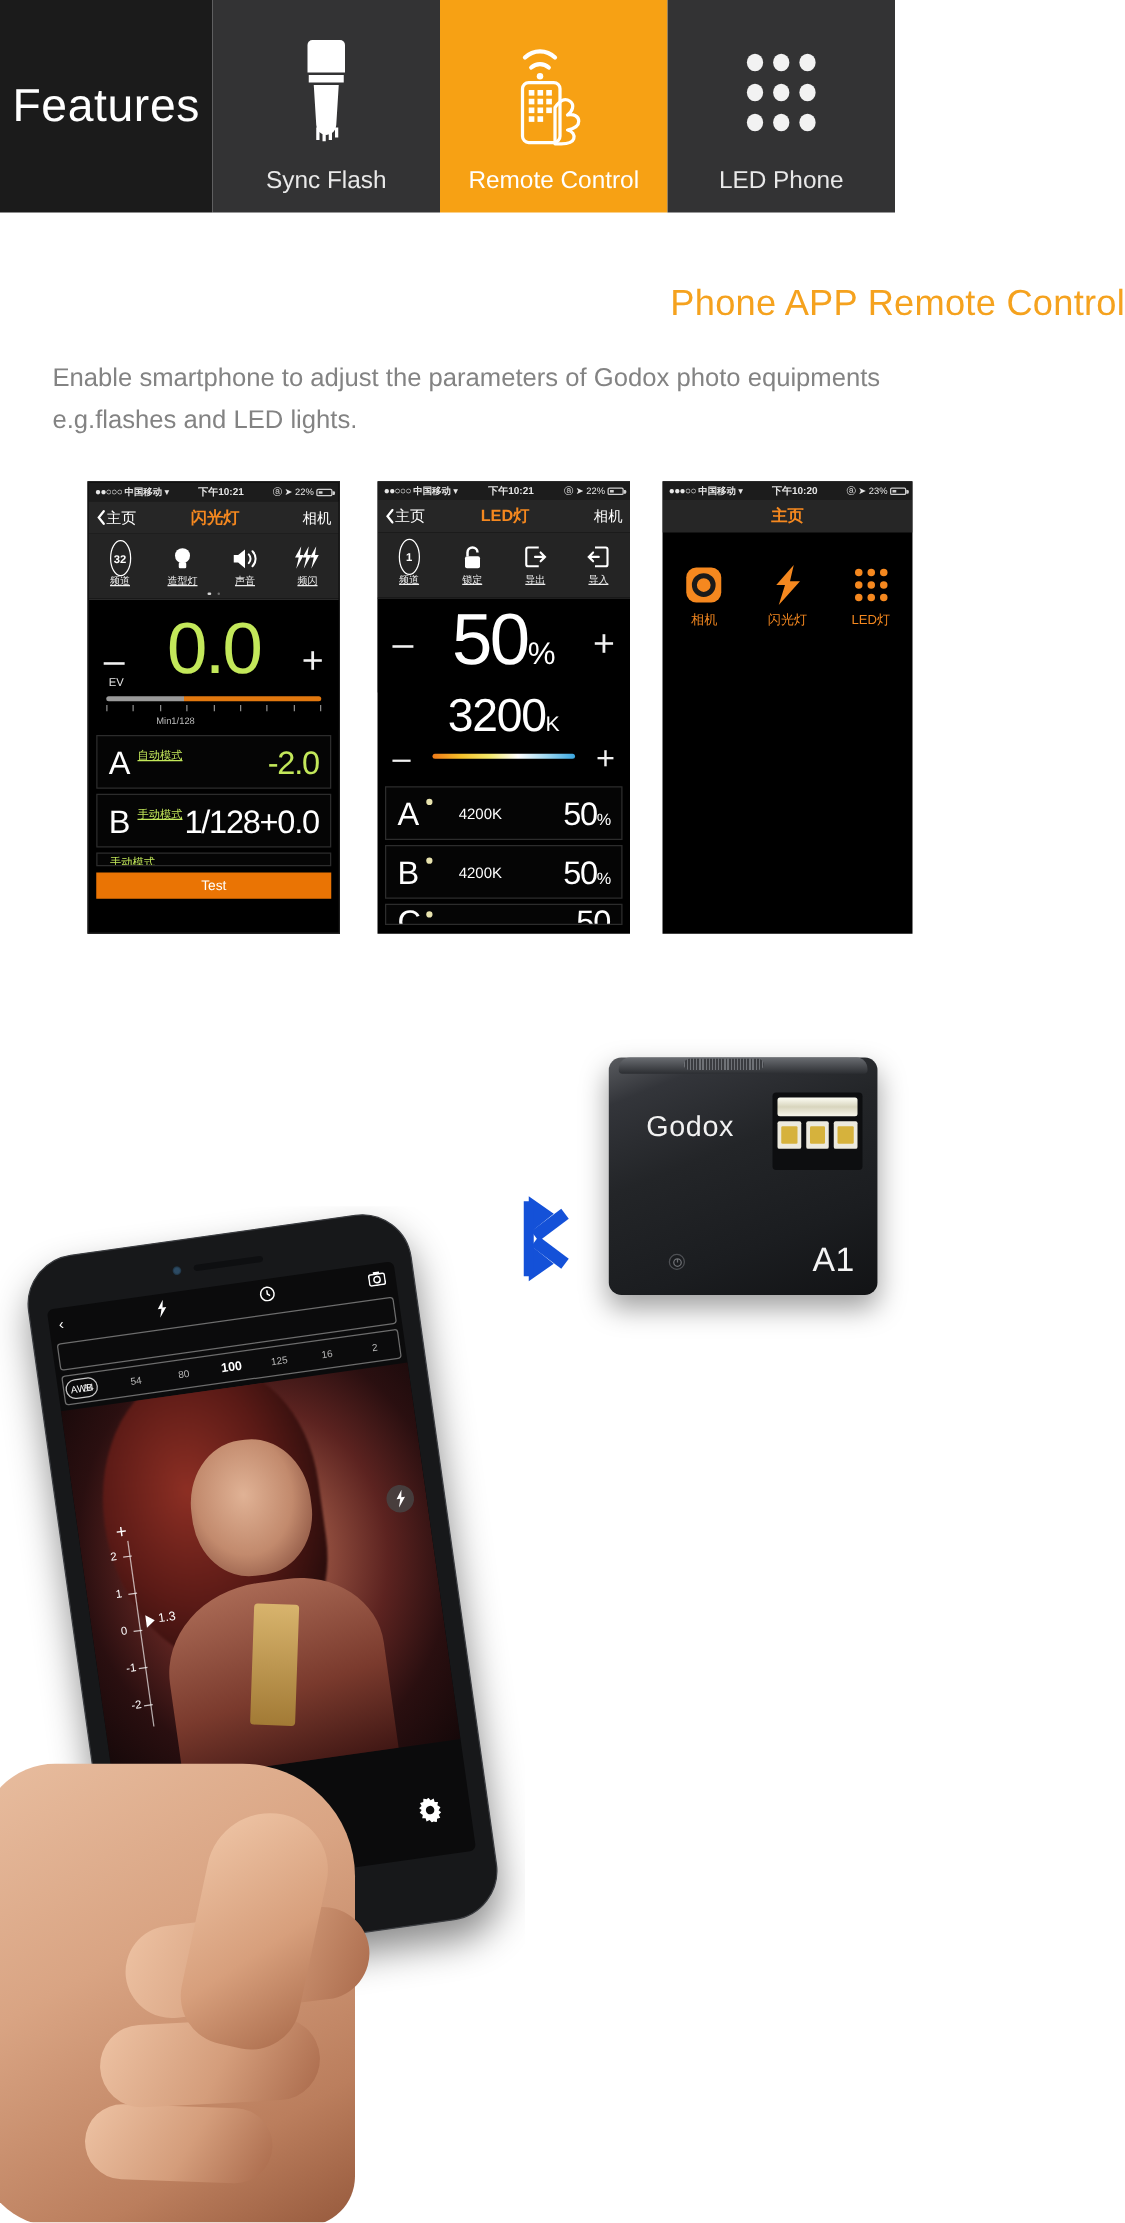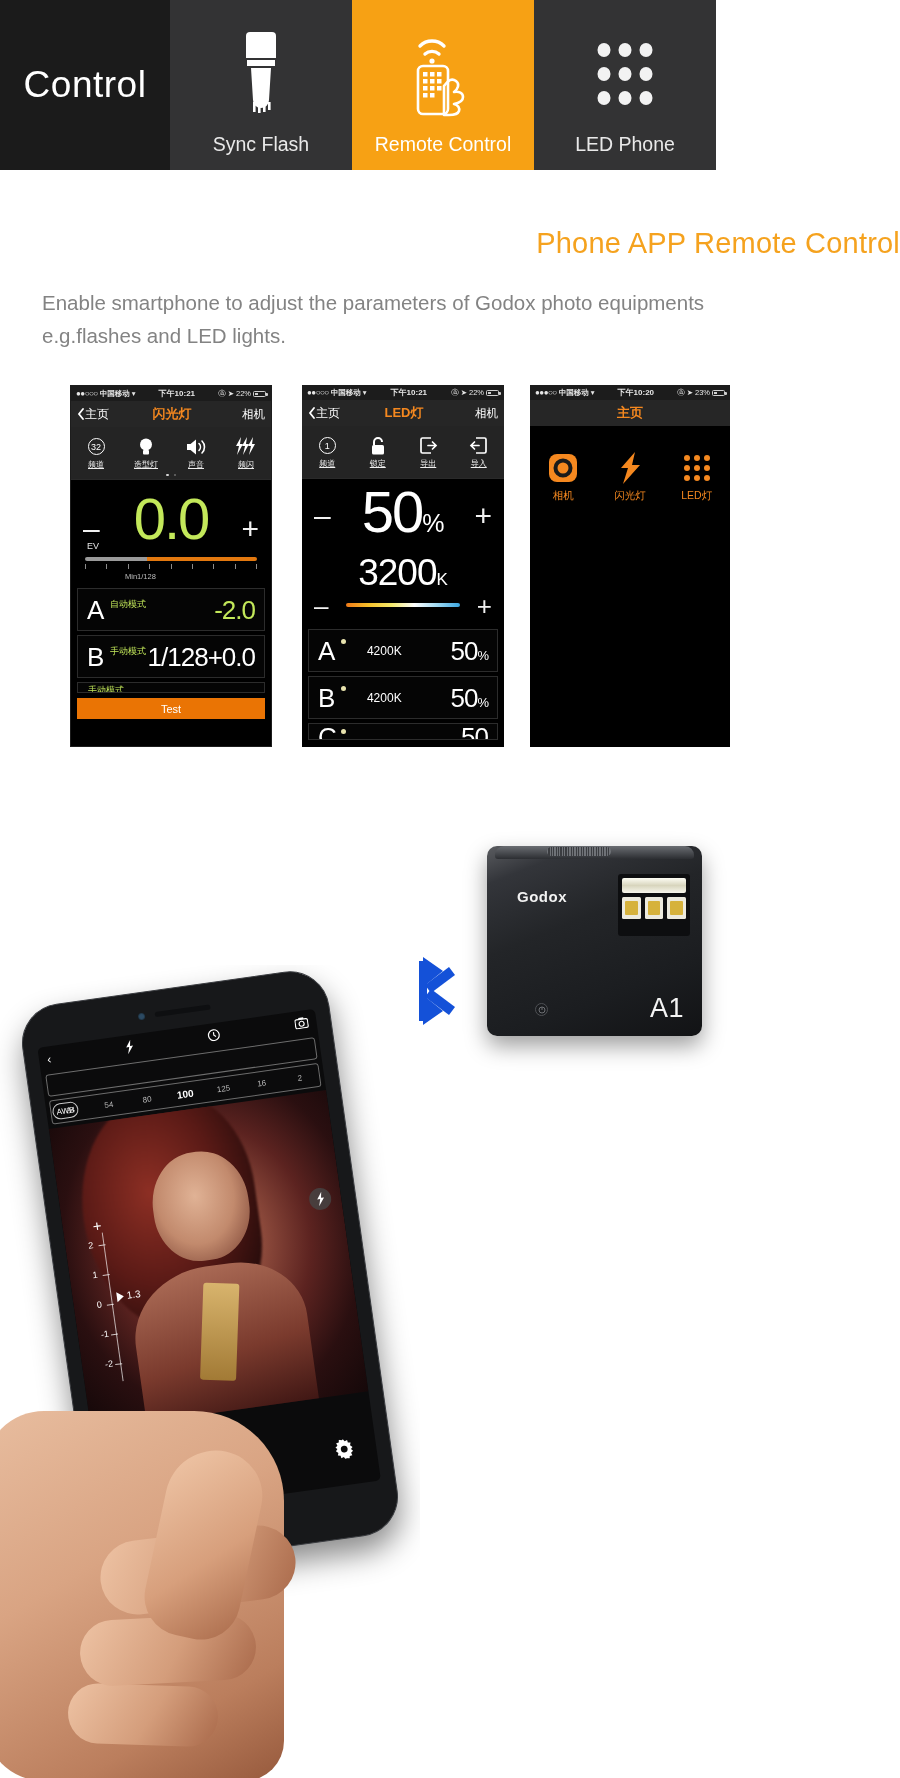--- a/index.html
+++ b/index.html
@@ -62,23 +62,23 @@
   .nav-title { flex:1; text-align:center; color:#f5881f; font-size:13px;
                font-weight:bold; }
   .nav-right { color:#fff; font-size:11.5px; min-width:30px; text-align:right; }
 
   .toolrow { height:52px; background:#242424; display:flex; align-items:center;
              position:relative; }
   .tool { flex:1; display:flex; flex-direction:column; align-items:center;
           justify-content:center; gap:2.5px; }
   .tool-ico { height:20px; display:flex; align-items:center; justify-content:center; }
   .tool-lbl { font-size:8px; color:#efefef;text-decoration:underline; }
-  .chbadge { width:17px; height:17px; border-radius:50%; border:1.4px solid #fff;
+  .chbadge { width:17px; height:29px; border-radius:50%; border:1.4px solid #fff;
              color:#fff; font-size:9px; display:flex; align-items:center;
-             justify-content:center; font-weight:normal; }
+             justify-content:center; font-weight:bold; }
   .pager { position:absolute; bottom:3px; left:0; right:0; display:flex;
            justify-content:center; gap:5px; }
   .pager i { width:2.5px; height:2.5px; border-radius:50%; background:#6d6d6d; }
   .pager i.on { background:#d5d5d5; }
 
   .bigval { position:relative; height:105px; background:#000;
             border-top:1px solid #2a2a2a; }
   .bv-minus,.bv-plus { position:absolute; top:34px; color:#f1f1f1; font-size:30px;
                        line-height:1; font-weight:300; }
   .bv-minus { left:12px; } .bv-plus { right:12px; }
@@ -102,21 +102,21 @@
                        line-height:1; font-weight:300; }
   .ct-minus { left:12px; } .ct-plus { right:12px; }
   .ct-grad { position:absolute; left:44px; right:44px; top:12px; height:4px;
              border-radius:2px;
              background:linear-gradient(to right,#f07a18,#f5c02a,#f4e96b,#ffffff,#9fd9f2,#3aa6e0); }
 
   .ch-card { margin:4px 6px 0; border:1px solid #2c2c2c; background:#050505;
              height:43px; display:flex; align-items:center; padding:0 9px; }
   .ch-letter { color:#fff; font-size:26px; line-height:1; min-width:22px; }
   .ch-sub { color:#c3e85a; font-size:9px; margin-left:1px; align-self:flex-start;
-            margin-top:9px; }
+            margin-top:9px;text-decoration:underline; }
   .ch-dot { width:5px; height:5px; border-radius:50%; background:#e8e3ae;
             align-self:flex-start; margin-top:9px; margin-left:1px; }
   .ch-spacer { flex:1; }
   .ch-val { color:#c3e85a; font-size:26px; line-height:1; letter-spacing:-1px; }
   .ch-val.white { color:#fff; }
   .ch-val .sm { font-size:13px; }
   .ch-k { color:#fff; font-size:12px; margin-right:14px; }
 
   .test-btn { margin:5px 6px 0; height:21px; background:#ea7404; color:#fff;
               font-size:11px; display:flex; align-items:center;
@@ -136,21 +136,21 @@
   .a1-body { position:absolute; inset:0; border-radius:10px;
              background:linear-gradient(158deg,#5a5c60 0%,#33353a 14%,#232528 40%,#1b1d20 72%,#121315 100%);
              box-shadow:0 10px 22px rgba(0,0,0,.38); }
   .a1-top { position:absolute; left:8px; right:8px; top:0; height:13px;
             border-radius:9px 9px 3px 3px;
             background:linear-gradient(to bottom,#6a6d72,#2c2e32); }
   .a1-knurl { position:absolute; left:52px; top:1px; width:64px; height:9px;
               border-radius:5px;
               background:repeating-linear-gradient(90deg,#6f7277 0 1px,#3a3c40 1px 2.5px); }
   .a1-logo { position:absolute; left:30px; top:42px; color:#f2f2f2;
-             font-size:15px; letter-spacing:.5px; font-family:"Liberation Sans",sans-serif;font-weight:bold; }
+             font-size:23px; letter-spacing:.5px; font-family:"Liberation Sans",sans-serif; }
   .a1-panel { position:absolute; right:12px; top:28px; width:72px; height:62px;
               background:#0d0e10; border-radius:3px; padding:4px;
               display:flex; flex-direction:column; gap:4px; }
   .a1-tube { height:15px; border-radius:2px;
              background:linear-gradient(to bottom,#fdfdf4,#d8d5bd,#f7f6ec); }
   .a1-leds { display:flex; gap:4px; height:22px; }
   .a1-led { flex:1; background:#eceade; border-radius:1.5px; position:relative; }
   .a1-led::after { content:""; position:absolute; inset:4px 3px;
                    background:#d6b23c; border-radius:1px; }
   .a1-name { position:absolute; right:18px; bottom:12px; color:#f4f4f4;
@@ -246,21 +246,21 @@
              border-radius:52px 46px 40px 40px; transform:rotate(12deg);
              background:linear-gradient(135deg,#f0c7a8,#d79f7c 58%,#a96a4a); }
 </style>
 </head>
 <body>
 
 <div class="feature-nav">
 
   <div class="fn-cell fn-title">
     <div class="fn-title-txt">
-      <div>Control</div>
+      <div>Features</div>
     </div>
   </div>
 
   <div class="fn-cell fn-tab">
     <div class="fn-icon">
       <svg width="46" height="88" viewBox="0 0 46 88">
         <path fill="#fff" d="M12 2h22a4 4 0 0 1 4 4v22H8V6a4 4 0 0 1 4-4z"></path>
         <rect x="9" y="30" width="28" height="6" fill="#fff"></rect>
         <path fill="#fff" d="M13 38h20l-2 32a8 8 0 0 1-16 0z"></path>
         <rect x="15" y="72" width="2.6" height="10" fill="#fff"></rect>

